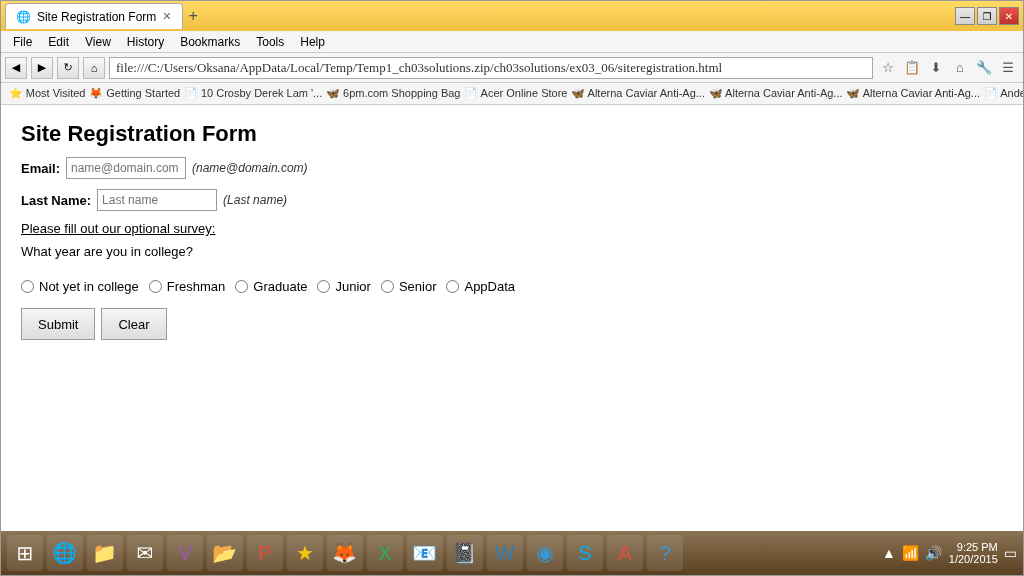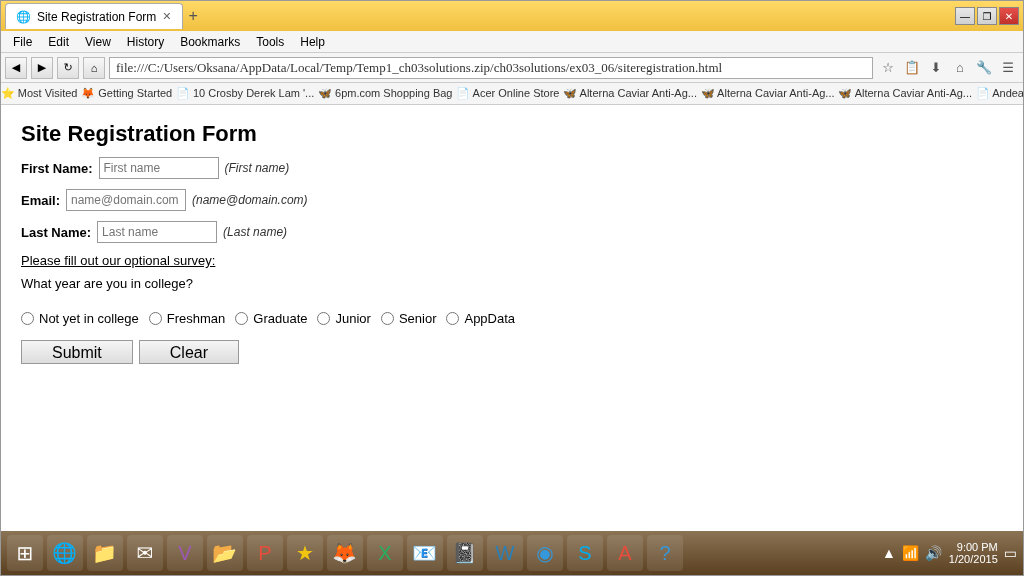--- a/index.html
+++ b/index.html
@@ -59,21 +59,21 @@
     .toolbar-icons { display: flex; gap: 2px; }
     .toolbar-icon {
       width: 22px; height: 22px; border: 1px solid transparent;
       background: none; cursor: pointer; font-size: 13px; display: flex;
       align-items: center; justify-content: center; color: #555;
     }
 
     
     .bookmarksbar {
       background: #f5f5f5; height: 22px; display: flex; align-items: center;
-      padding: 0 0; gap: 4px; border-bottom: 1px solid #ccc; flex-shrink: 0;
+      padding: 0 8px; gap: 4px; border-bottom: 1px solid #ccc; flex-shrink: 0;
       font-size: 11px; overflow: hidden;
     }
     .bookmark { cursor: pointer; white-space: nowrap; color: #333; display: flex; align-items: center; gap: 2px; }
 
     
     .page-content {
       background: white; flex: 1; overflow-y: auto; padding: 16px 20px;
     }
 
     h1 { font-size: 22px; font-weight: bold; margin-bottom: 10px; color: #000; }
@@ -90,21 +90,21 @@
     .optional-label u { text-decoration: underline; }
     .survey-question { font-size: 13px; margin-bottom: 20px; color: #000; }
 
     .radio-group { display: flex; align-items: center; gap: 10px; margin-bottom: 14px; flex-wrap: wrap; }
     .radio-option { display: flex; align-items: center; gap: 5px; font-size: 13px; }
     .radio-option input[type="radio"] { margin: 0; }
 
     .button-row { display: flex; gap: 6px; }
     .form-btn {
       border: 1px solid #999; background: linear-gradient(to bottom, #f5f5f5, #ddd);
-      padding: 3px 30px; font-size: 16px; cursor: pointer; height: 24px;
+      padding: 3px 16px; font-size: 13px; cursor: pointer; height: 32px;
     }
 
     
     .taskbar {
       background: linear-gradient(to bottom, #8b7355, #5a4020);
       height: 44px; display: flex; align-items: center; padding: 0 6px;
       justify-content: space-between; flex-shrink: 0;
     }
     .taskbar-left { display: flex; align-items: center; gap: 4px; }
     .taskbar-icon {
@@ -174,25 +174,20 @@
     <span class="bookmark">🦋 Alterna Caviar Anti-Ag...</span>
     <span class="bookmark">🦋 Alterna Caviar Anti-Ag...</span>
     <span class="bookmark">🦋 Alterna Caviar Anti-Ag...</span>
     <span class="bookmark">📄 Andean Convertible C...</span>
 
   </div>
 
   <div class="page-content">
     <h1>Site Registration Form</h1>
 
-    <div class="form-row">
-      <span class="form-label">First Name:</span>
-      <input class="form-input" type="text" placeholder="First name" style="">
-      <span class="form-hint">(First name)</span>
-    </div>
 
     <div class="form-row">
       <span class="form-label">Email:</span>
       <input class="form-input" type="text" placeholder="name@domain.com" style="">
       <span class="form-hint">(name@domain.com)</span>
     </div>
 
     <div class="form-row">
       <span class="form-label">Last Name:</span>
       <input class="form-input" type="text" placeholder="Last name" style="">
@@ -255,20 +250,20 @@
       <div class="taskbar-icon" style="color:#3498db;">◉</div>
       <div class="taskbar-icon" style="color:#00aff0;">S</div>
       <div class="taskbar-icon" style="color:#e74c3c;">A</div>
       <div class="taskbar-icon" style="color:#3498db;">?</div>
     </div>
     <div class="taskbar-right">
       <span class="sys-icon">▲</span>
       <span class="sys-icon">📶</span>
       <span class="sys-icon">🔊</span>
       <div class="clock">
-        <div>9:00 PM</div>
+        <div>9:25 PM</div>
         <div>1/20/2015</div>
       </div>
       <span class="sys-icon">▭</span>
     </div>
   </div>
 
 </div>
 
 </body></html>

